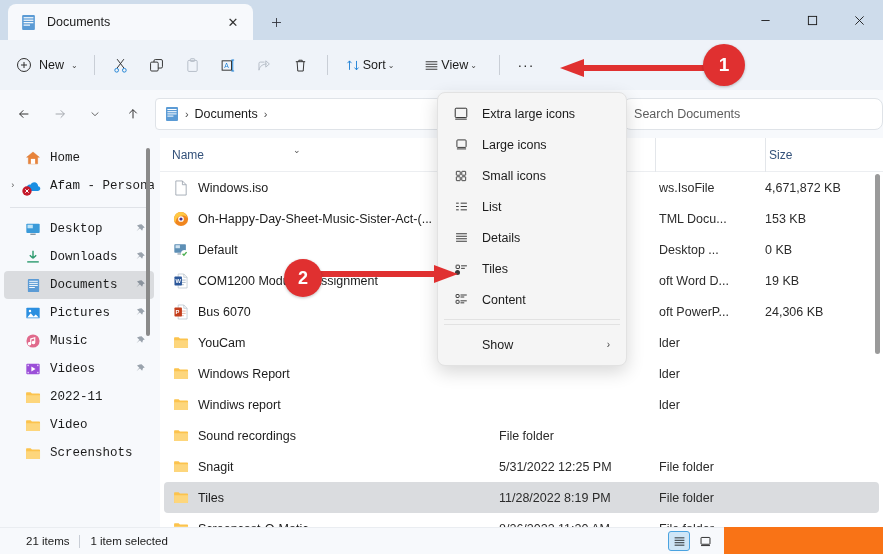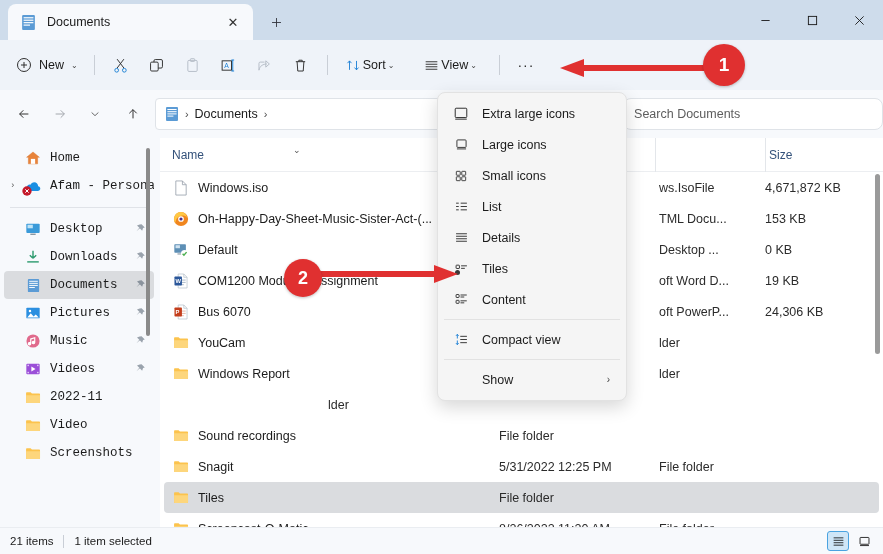--- a/index.html
+++ b/index.html
@@ -158,23 +158,23 @@
   }
   .mi-ic { width: 22px; height: 18px; flex: 0 0 22px; margin-right: 10px;
            display:flex; align-items:center; justify-content:center; }
   .mi-label { font-size: 12.5px; color: #1b1b1b; }
   .mi-arrow { position: absolute; right: 12px; font-size: 10px; color: #444; }
   .menu-div { height: 1px; background: #e2e2e2; margin: 4px 2px; }
   .mi-show { padding-left: 40px; }
 
   
   .statusbar {
-    position: absolute; bottom: 0; left: 0; width: 883px; height: 27px;
+    position: absolute; bottom: 0; left: 0; width: 724px; height: 27px;
     background: #f7f9fc; border-top: 1px solid #eaedf1;
-    display: flex; align-items: center; padding-left: 10px;
+    display: flex; align-items: center; padding-left: 26px;
   }
   .st-text { font-size: 11.5px; color: #1b1b1b; }
   .st-sep { width: 1px; height: 13px; background: #c9ced6; margin: 0 10px; }
   .st-views { position: absolute; right: 8px; display: flex; gap: 4px; align-items: center; }
   .st-vbtn {
     width: 22px; height: 20px; display: flex; align-items: center; justify-content: center;
     border-radius: 3px;
   }
   .st-vbtn.active { background: #cfe6f7; border: 1px solid #4aa3e0; }
 
@@ -622,20 +622,29 @@
           </svg>
         </span>
         <span>Windows Report</span>
       </div>
       <div class="cell c-date"></div>
       <div class="cell c-type">lder</div>
       <div class="cell c-size"></div>
     </div>
 
     <div class="row">
+      <div class="cell c-name">
+        <span class="fic">
+          <svg viewBox="0 0 18 16" width="16" height="15">
+            <path d="M1.2 3.1c0-.6.5-1.1 1.1-1.1h4l1.5 1.6h8c.6 0 1.1.5 1.1 1.1v8.3c0 .6-.5 1.1-1.1 1.1H2.3c-.6 0-1.1-.5-1.1-1.1z" fill="#fcc34d"></path>
+            <path d="M1.2 5.6h15.7v7.4c0 .6-.5 1.1-1.1 1.1H2.3c-.6 0-1.1-.5-1.1-1.1z" fill="#fdd67c"></path>
+          </svg>
+        </span>
+        <span>Windiws report</span>
+      </div>
       <div class="cell c-date"></div>
       <div class="cell c-type">lder</div>
       <div class="cell c-size"></div>
     </div>
 
     <div class="row">
       <div class="cell c-name">
         <span class="fic">
           <svg viewBox="0 0 18 16" width="16" height="15">
             <path d="M1.2 3.1c0-.6.5-1.1 1.1-1.1h4l1.5 1.6h8c.6 0 1.1.5 1.1 1.1v8.3c0 .6-.5 1.1-1.1 1.1H2.3c-.6 0-1.1-.5-1.1-1.1z" fill="#fcc34d"></path>
@@ -666,20 +675,21 @@
     <div class="row sel">
       <div class="cell c-name">
         <span class="fic">
           <svg viewBox="0 0 18 16" width="16" height="15">
             <path d="M1.2 3.1c0-.6.5-1.1 1.1-1.1h4l1.5 1.6h8c.6 0 1.1.5 1.1 1.1v8.3c0 .6-.5 1.1-1.1 1.1H2.3c-.6 0-1.1-.5-1.1-1.1z" fill="#fcc34d"></path>
             <path d="M1.2 5.6h15.7v7.4c0 .6-.5 1.1-1.1 1.1H2.3c-.6 0-1.1-.5-1.1-1.1z" fill="#fdd67c"></path>
           </svg>
         </span>
         <span>Tiles</span>
       </div>
+      <div class="cell c-date">11/28/2022 8:19 PM</div>
       <div class="cell c-type">File folder</div>
       <div class="cell c-size"></div>
     </div>
 
     <div class="row">
       <div class="cell c-name">
         <span class="fic">
           <svg viewBox="0 0 18 16" width="16" height="15">
             <path d="M1.2 3.1c0-.6.5-1.1 1.1-1.1h4l1.5 1.6h8c.6 0 1.1.5 1.1 1.1v8.3c0 .6-.5 1.1-1.1 1.1H2.3c-.6 0-1.1-.5-1.1-1.1z" fill="#fcc34d"></path>
             <path d="M1.2 5.6h15.7v7.4c0 .6-.5 1.1-1.1 1.1H2.3c-.6 0-1.1-.5-1.1-1.1z" fill="#fdd67c"></path>
@@ -759,30 +769,20 @@
           <path d="M7.8 3.6h7.5M7.8 6h4.5" stroke="#2b2b2b" stroke-width="1.1"></path>
           <rect x="2.5" y="10" width="3.6" height="3.6" rx="0.6" fill="none" stroke="#2b2b2b" stroke-width="1.1"></rect>
           <path d="M7.8 10.6h7.5M7.8 13h4.5" stroke="#2b2b2b" stroke-width="1.1"></path>
         </svg>
       </span>
       <span class="mi-label">Content</span>
     </div>
 
     <div class="menu-div"></div>
 
-    <div class="mi">
-      <span class="mi-ic">
-        <svg viewBox="0 0 18 18" width="15" height="15">
-          <path d="M4 2.8v5M4 2.8L2.4 4.6M4 2.8l1.6 1.8" stroke="#1b7fd4" stroke-width="1.1" fill="none"></path>
-          <path d="M4 15.2v-5M4 15.2l-1.6-1.8M4 15.2l1.6-1.8" stroke="#1b7fd4" stroke-width="1.1" fill="none"></path>
-          <path d="M7.5 5.2h8M7.5 9h8M7.5 12.8h8" stroke="#2b2b2b" stroke-width="1.1"></path>
-        </svg>
-      </span>
-      <span class="mi-label">Compact view</span>
-    </div>
 
     <div class="menu-div"></div>
 
     <div class="mi mi-show">
       <span class="mi-label">Show</span>
       <span class="mi-arrow">›</span>
     </div>
   </div>
 
   <div class="statusbar">

